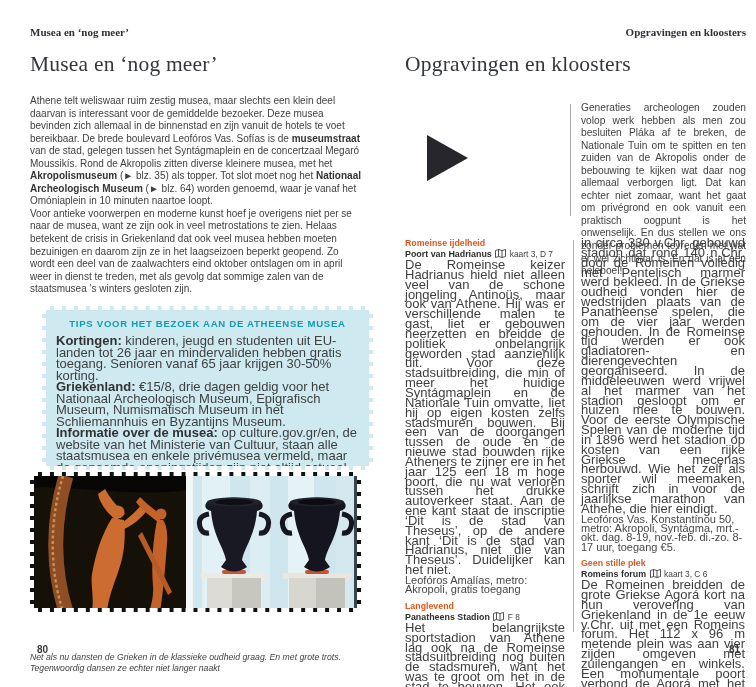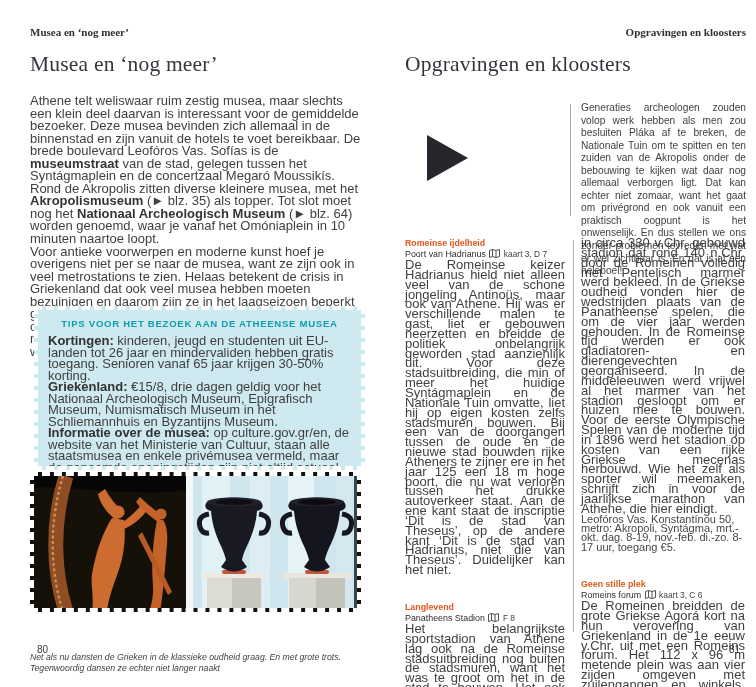--- a/index.html
+++ b/index.html
@@ -7,63 +7,63 @@
     width:756px;height:687px;position:relative;background:#ffffff;
     font-family:"Liberation Sans",sans-serif;color:#3f3f3f;overflow:hidden;
   }
   .page{position:absolute;top:22px;height:650px;}
   .page-left{left:30px;width:331px;}
   .page-right{left:405px;width:341px;}
   .abs{position:absolute;}
   .rh{font-family:"Liberation Serif",serif;font-weight:bold;font-size:11px;color:#2d3136;}
   .rh.right{right:0;text-align:right;}
   h1.title{font-family:"Liberation Serif",serif;font-weight:400;font-size:21.5px;color:#33373c;margin:0;letter-spacing:0.2px;}
-  .lead{font-size:13px;line-height:12.55px;width:331px;}
+  .lead{font-size:10px;line-height:12.55px;width:331px;}
   .lead p{margin:0;}
   .b{font-weight:bold;color:#343434;}
   .stamp{border:4px dashed #ffffff;box-sizing:border-box;}
   .tips{background:#cfe9f0;width:331px;height:164px;padding:7px 10px;overflow:hidden;}
   .tips h2{font-size:9.6px;letter-spacing:0.7px;color:#0f9eb0;text-align:center;margin:1px 0 6px;font-weight:bold;font-family:"Liberation Sans",sans-serif;}
   .tip{font-size:13px;line-height:11.55px;margin:0;color:#3f3f3f;}
   .tip b{color:#323232;}
   .photo{width:331px;height:140px;overflow:hidden;position:absolute;background:#111;}
   .photo svg{position:absolute;left:-4px;top:-4px;}
   .caption{font-size:8.7px;line-height:10.8px;font-style:italic;color:#3f3f3f;width:331px;}
-  .pagenum{font-size:10px;font-weight:normal;color:#3a3a3a;}
+  .pagenum{font-size:10px;font-weight:bold;color:#3a3a3a;}
   .tri{width:0;height:0;border-left:41px solid #26262c;border-top:23px solid transparent;border-bottom:23px solid transparent;}
   .vrule{width:1px;background:#a9a9a9;}
   .intro{font-size:10.2px;line-height:12.55px;text-align:justify;margin:0;}
   .cols{display:flex;}
   .col{width:160px;}
   .col.right{width:164px;}
   .colrule{width:1px;background:#b3b3b3;height:392px;margin:2px 7px 0 8px;}
   .col .body{font-size:13px;line-height:9.85px;text-align:justify;margin:0;}
   .oh{color:#e2571c;font-size:8.8px;font-weight:bold;margin:0 0 1px;}
-  .mt{margin-top:27px;}
+  .mt{margin-top:6px;}
   .entry-line{font-size:8.9px;margin:0 0 1px;color:#3f3f3f;white-space:nowrap;}
-  .entry-line .name{font-weight:normal;color:#2e2e2e;}
+  .entry-line .name{font-weight:bold;color:#2e2e2e;}
   .entry-line .ref{font-size:8.4px;}
   .map-icon{display:inline-block;vertical-align:-1px;margin:0 1px;}
   .info{font-size:11px;line-height:9.4px;margin:1px 0 0;color:#474747;}
 </style>
 </head>
 <body>
 
 <div>
 
   <section class="page page-left">
     <div class="abs rh" style="top:4px;left:0;">Musea en ‘nog meer’</div>
     <h1 class="abs title" style="top:30px;left:0;">Musea en ‘nog meer’</h1>
 
     <div class="abs lead" style="top:73px;left:0;">
       <p><span>Athene telt weliswaar ruim zestig musea, maar slechts een klein deel daarvan is interessant voor de gemiddelde bezoeker. Deze musea bevinden zich allemaal in de binnenstad en zijn vanuit de hotels te voet bereikbaar. De brede boulevard Leofóros Vas. Sofías is de </span><span class="b">museumstraat</span><span> van de stad, gelegen tussen het Syntágmaplein en de concertzaal Megaró Moussikís. Rond de Akropolis zitten diverse kleinere musea, met het </span><span class="b">Akropolismuseum</span><span> (► blz. 35) als topper. Tot slot moet nog het </span><span class="b">Nationaal Archeologisch Museum</span><span> (► blz. 64) worden genoemd, waar je vanaf het Omóniaplein in 10 minuten naartoe loopt.</span></p>
       <p>Voor antieke voorwerpen en moderne kunst hoef je overigens niet per se naar de musea, want ze zijn ook in veel metrostations te zien. Helaas betekent de crisis in Griekenland dat ook veel musea hebben moeten bezuinigen en daarom zijn ze in het laagseizoen beperkt geopend. Zo wordt een deel van de zaalwachters eind oktober ontslagen om in april weer in dienst te treden, met als gevolg dat sommige zalen van de staatsmusea ’s winters gesloten zijn.</p>
     </div>
 
-    <aside class="abs tips stamp" style="top:284px;left:4px;">
+    <aside class="abs tips stamp" style="top:284px;left:12px;">
       <h2>TIPS VOOR HET BEZOEK AAN DE ATHEENSE MUSEA</h2>
       <p class="tip"><b>Kortingen:</b><span> kinderen, jeugd en studenten uit EU-landen tot 26 jaar en mindervaliden hebben gratis toegang. Senioren vanaf 65 jaar krijgen 30-50% korting.</span></p>
       <p class="tip"><b>Griekenland:</b><span> €15/8, drie dagen geldig voor het Nationaal Archeologisch Museum, Epigrafisch Museum, Numismatisch Museum in het Schliemannhuis en Byzantijns Museum.</span></p>
       <p class="tip"><b>Informatie over de musea:</b><span> op culture.gov.gr/en, de website van het Ministerie van Cultuur, staan alle staatsmusea en enkele privémusea vermeld, maar de genoemde openingstijden zijn niet altijd actueel.</span></p>
     </aside>
 
     <figure class="photo stamp" style="top:450px;left:0;margin:0;">
       <svg width="339" height="148" viewBox="0 0 339 148">
 
         <rect width="339" height="148" fill="#c9dfe8"></rect>
@@ -136,20 +136,21 @@
 
     <div class="abs cols" style="top:216px;left:0;width:341px;">
       <div class="col">
         <h3 class="oh">Romeinse ijdelheid</h3>
         <p class="entry-line"><span class="name">Poort van Hadrianus</span>
           <svg class="map-icon" width="11" height="9" viewBox="0 0 11 9">
               <path d="M0.5,1.5 L3.5,0.5 L7,1.5 L10.5,0.5 V7.5 L7,8.5 L3.5,7.5 L0.5,8.5 Z M3.5,0.5 V7.5 M7,1.5 V8.5" stroke="#3f3f3f" fill="none" stroke-width="0.9"></path>
             </svg>
           <span class="ref">kaart 3, D 7</span></p>
         <p class="body">De Romeinse keizer Hadrianus hield niet alleen veel van de schone jongeling Antinoüs, maar ook van Athene. Hij was er verschillende malen te gast, liet er gebouwen neerzetten en breidde de politiek onbelangrijk geworden stad aanzienlijk uit. Voor deze stadsuitbreiding, die min of meer het huidige Syntágmaplein en de Nationale Tuin omvatte, liet hij op eigen kosten zelfs stadsmuren bouwen. Bij een van de doorgangen tussen de oude en de nieuwe stad bouwden rijke Atheners te zijner ere in het jaar 125 een 18 m hoge poort, die nu wat verloren tussen het drukke autoverkeer staat. Aan de ene kant staat de inscriptie ‘Dit is de stad van Theseus’, op de andere kant ‘Dit is de stad van Hadrianus, niet die van Theseus’. Duidelijker kan het niet.</p>
+        <p class="info">Leofóros Amalías, metro: Akropoli, gratis toegang</p>
         <h3 class="oh mt">Langlevend</h3>
         <p class="entry-line"><span class="name">Panatheens Stadion</span>
           <svg class="map-icon" width="11" height="9" viewBox="0 0 11 9">
               <path d="M0.5,1.5 L3.5,0.5 L7,1.5 L10.5,0.5 V7.5 L7,8.5 L3.5,7.5 L0.5,8.5 Z M3.5,0.5 V7.5 M7,1.5 V8.5" stroke="#3f3f3f" fill="none" stroke-width="0.9"></path>
             </svg>
           <span class="ref">F 8</span></p>
         <p class="body">Het belangrijkste sportstadion van Athene lag ook na de Romeinse stadsuitbreiding nog buiten de stadsmuren, want het was te groot om het in de stad te bouwen. Het ook Kallimármaro genoemde stadion biedt plaats aan 50.000 toeschouwers; tijdens de Olympische Spelen van 2004 eindigde hier de marathon en werden er boogschietwedstrijden gehouden. Het huidige bouwwerk is een reconstructie van een</p>
       </div>
       <div class="colrule"></div>
       <div class="col right">

